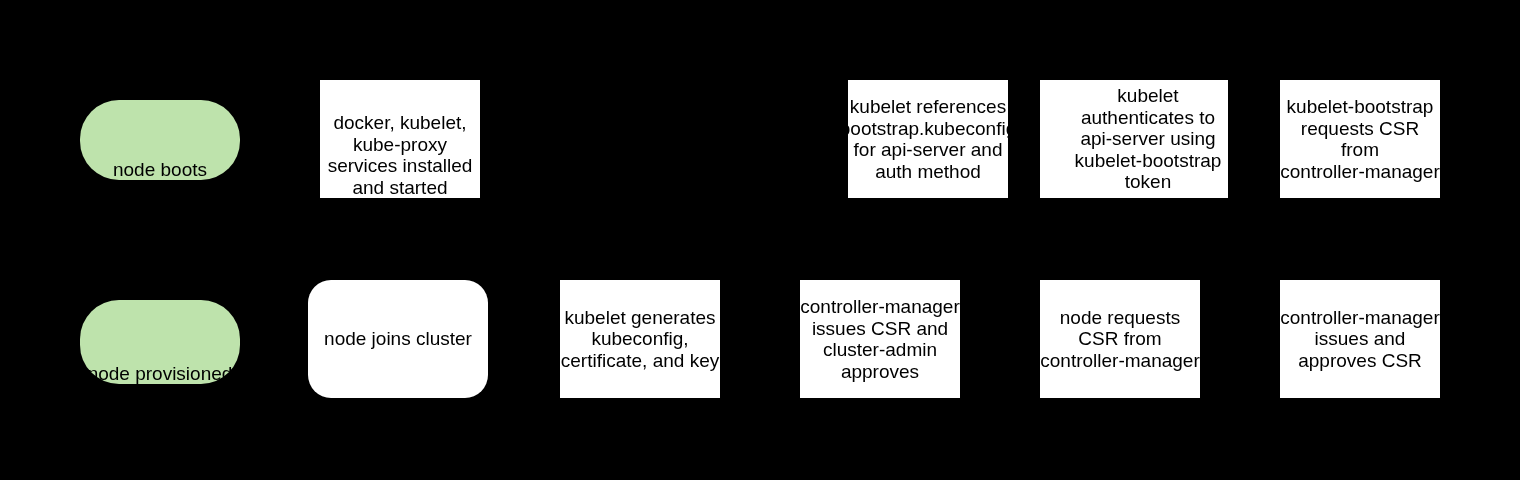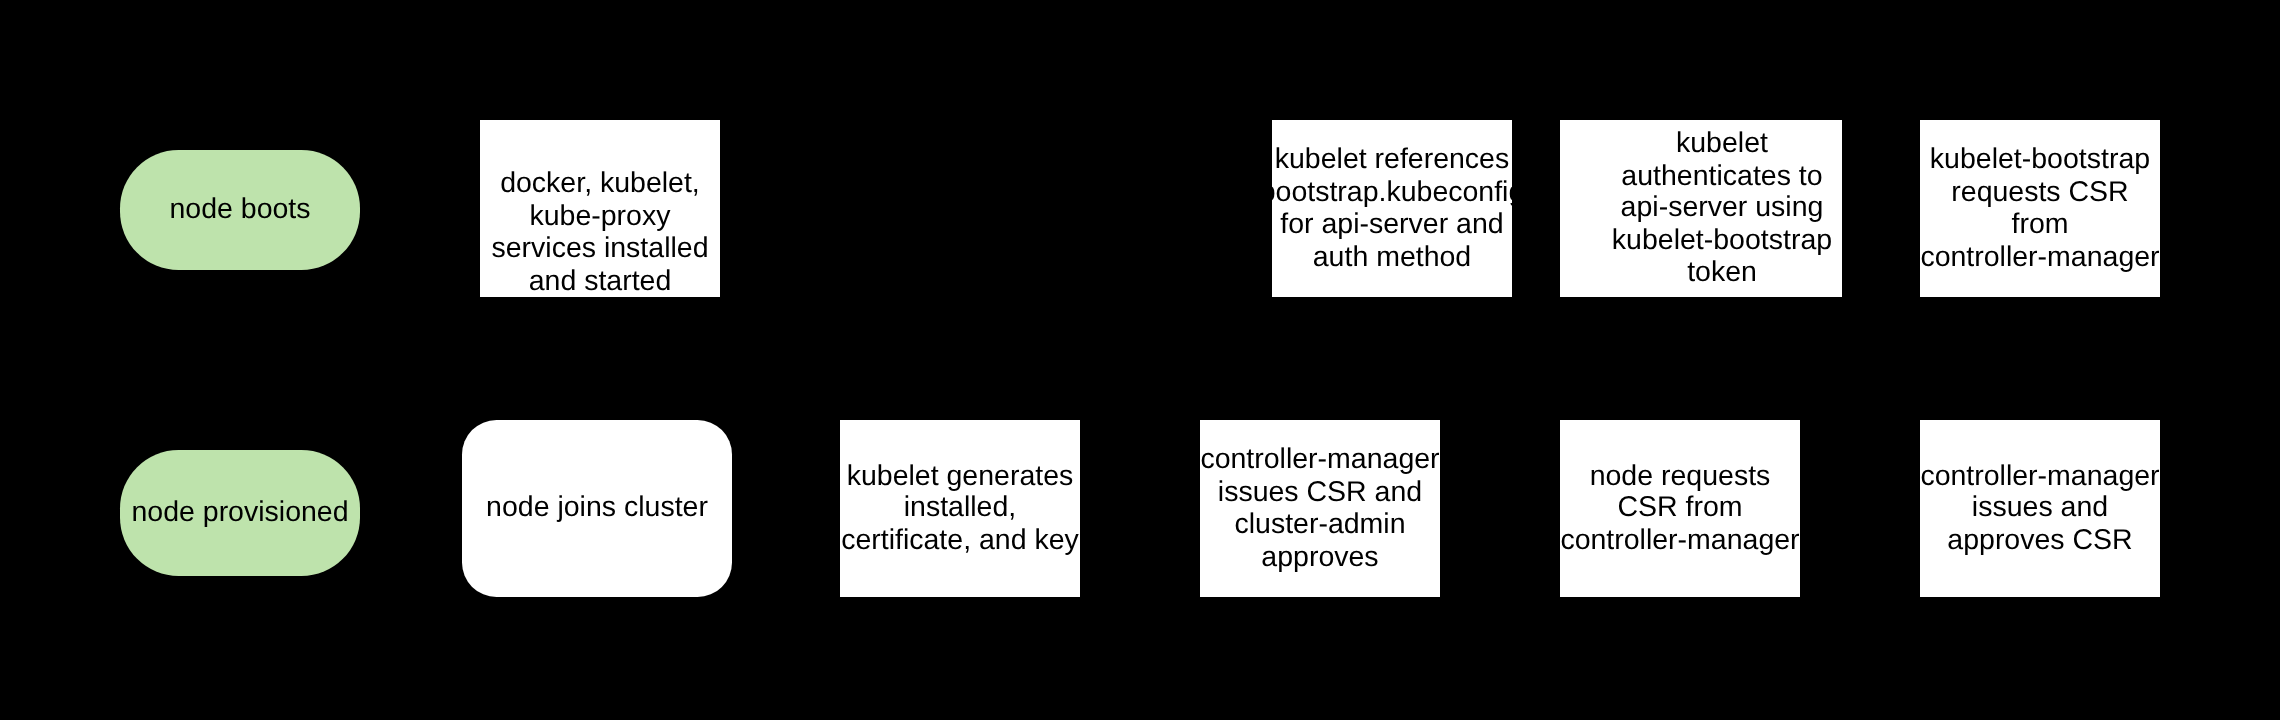--- a/index.html
+++ b/index.html
@@ -32,20 +32,21 @@
     line-height: 21.5px;
   }
   .label {
     white-space: pre;
     text-align: center;
   }
   .process { background: var(--process-fill); }
   .terminator {
     background: var(--terminator-fill);
     border-radius: 39px;
+    align-items: flex-end;
   }
   .decision {
     background: var(--decision-fill);
     clip-path: polygon(50% 0%, 100% 50%, 50% 100%, 0% 50%);
   }
   
   #n0  { left:80px;   top:100px; width:160px; height:80px;  }
   #n1  { left:320px;  top:80px;  width:160px; height:118px;align-items:flex-end; }
   #n2  { left:561px;  top:80px;  width:157px; height:118px; }
   #n3  { left:800px;  top:80px;  width:160px; height:118px;margin-left:48px; }
@@ -100,21 +101,21 @@
   <div id="n6" class="node terminator">
     <div class="label">node provisioned</div>
   </div>
 
   <div id="n7" class="node process">
     <div class="label">node joins cluster</div>
   </div>
 
   <div id="n8" class="node process">
     <div class="label">kubelet generates
-installed,
+kubeconfig,
 certificate, and key</div>
   </div>
 
   <div id="n9" class="node process">
     <div class="label">controller-manager
 issues CSR and
 cluster-admin
 approves</div>
   </div>
 

